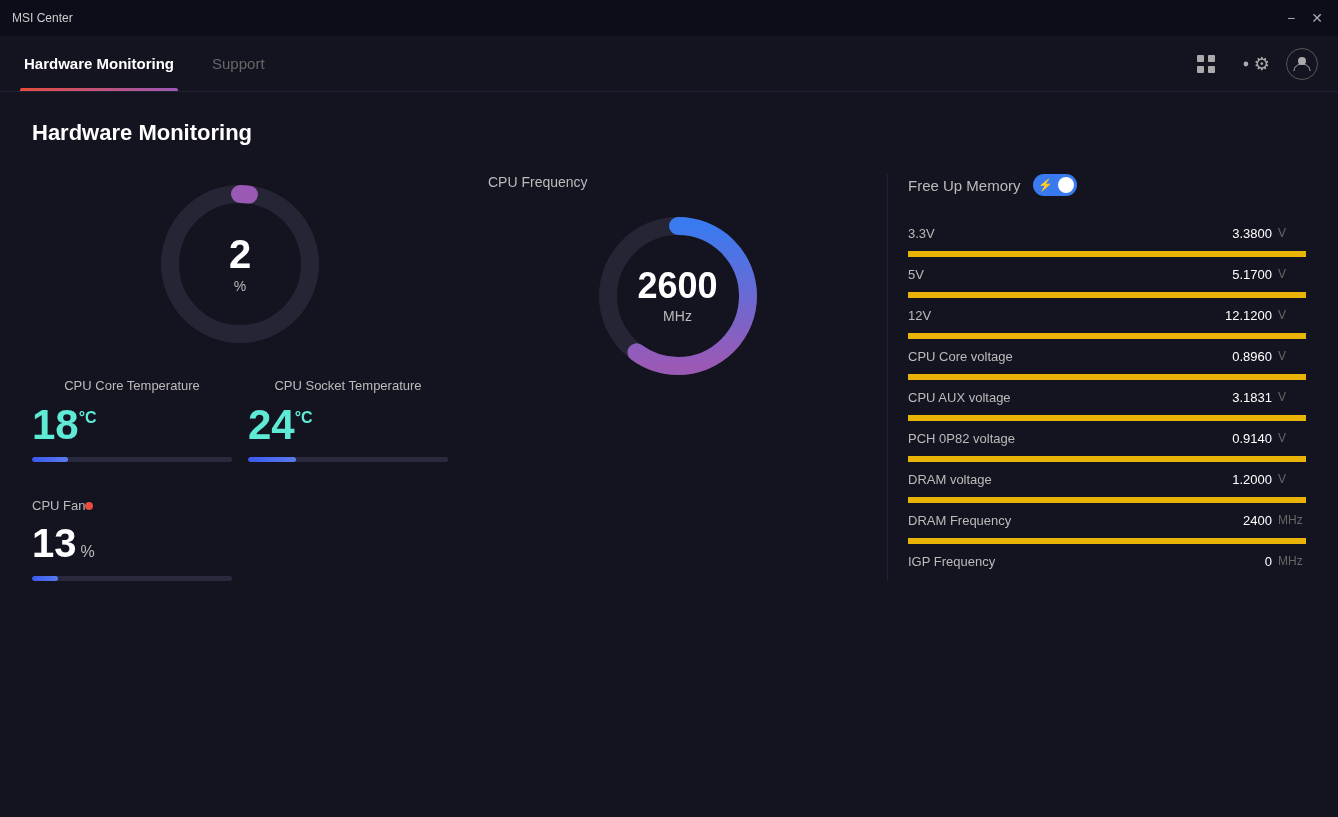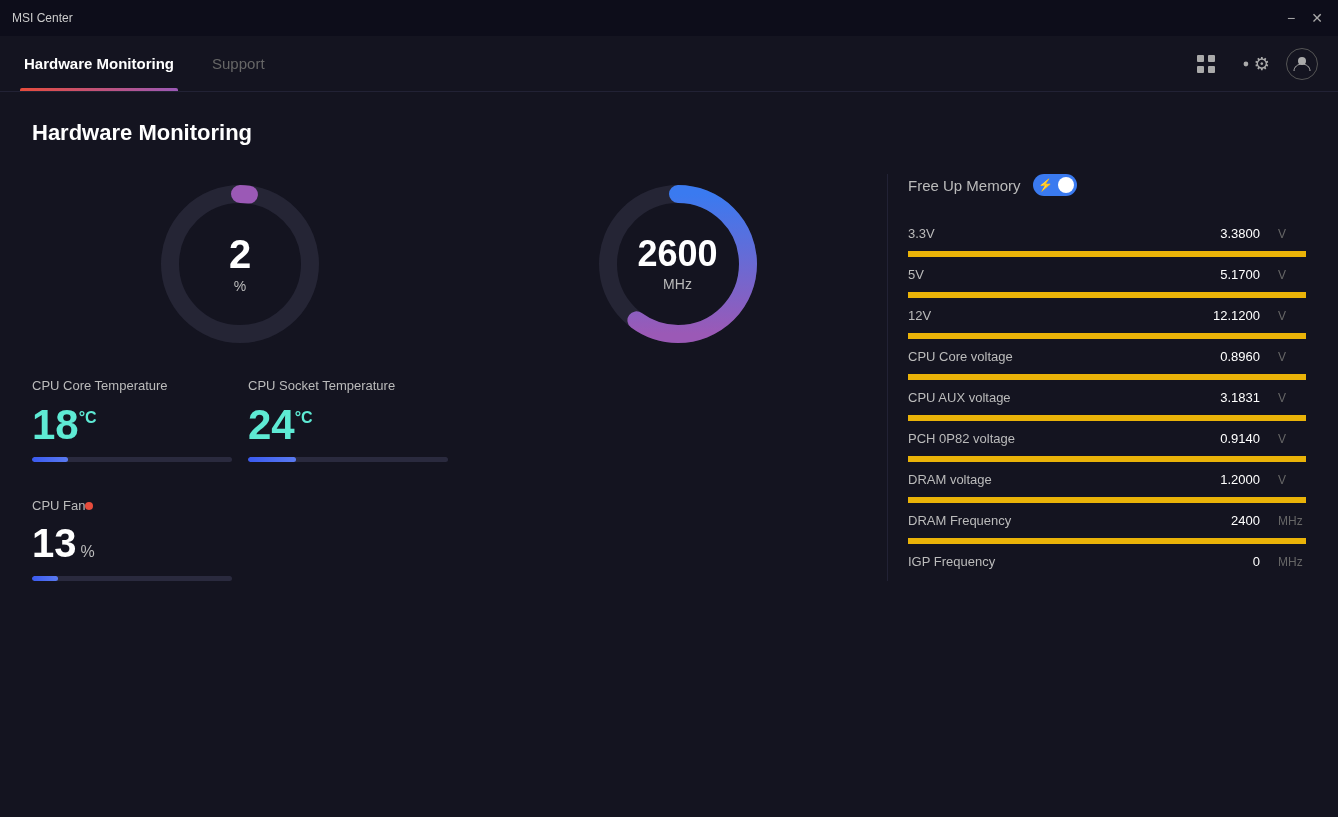--- a/index.html
+++ b/index.html
@@ -175,20 +175,21 @@
     }
     .gauge-unit {
       font-size: 14px;
       color: #bbb;
       margin-top: 4px;
     }
 
     
     .temp-section {
       margin-bottom: 20px;
+      text-align: center;
     }
     .temp-label {
       font-size: 13px;
       color: #bbb;
       margin-bottom: 8px;
     }
     .temp-value {
       font-size: 42px;
       font-weight: 700;
       color: #5eead4;
@@ -306,22 +307,22 @@
       padding: 10px 0;
       border-bottom: 6px solid #eab308;
     }
     .voltage-row:last-child { border-bottom: none; }
     .voltage-name {
       font-size: 13px;
       color: #bbb;
     }
     .voltage-values {
       display: flex;
-      align-items: center;
-      gap: 18px;
+      align-items: flex-start;
+      gap: 6px;
     }
     .voltage-val {
       font-size: 13px;
       color: #fff;
       min-width: 55px;
       text-align: right;
     }
     .voltage-unit {
       font-size: 12px;
       color: #666;
@@ -434,20 +435,21 @@
           <span class="fan-unit">%</span>
         </div>
         <div class="fan-bar">
           <div class="fan-bar-fill" style="width: 13%;"></div>
         </div>
       </div>
 
     </div>
 
     <div class="center-panel">
+      <div class="gauge-label">CPU Frequency</div>
       <div class="gauge-container">
         <svg class="gauge-svg" viewBox="0 0 180 180">
 
           <circle cx="90" cy="90" r="70" fill="none" stroke="#252535" stroke-width="18"></circle>
 
           <defs>
             <linearGradient id="freqGrad" x1="0%" y1="0%" x2="100%" y2="0%">
               <stop offset="0%" style="stop-color:#9b59b6"></stop>
               <stop offset="100%" style="stop-color:#3a7af0"></stop>
             </linearGradient>

